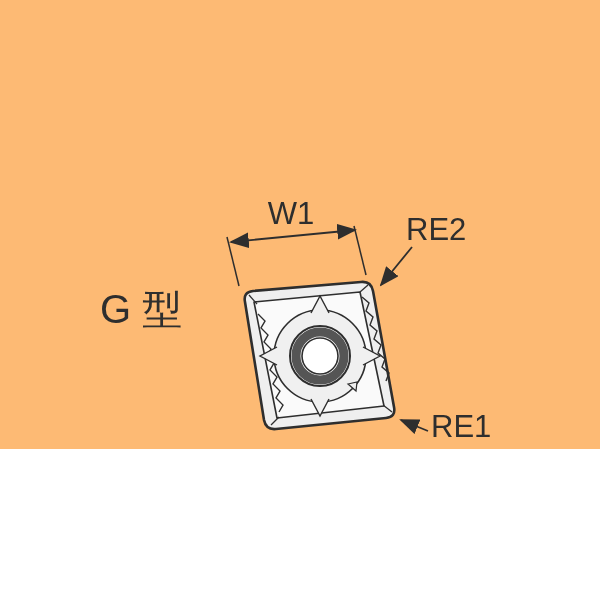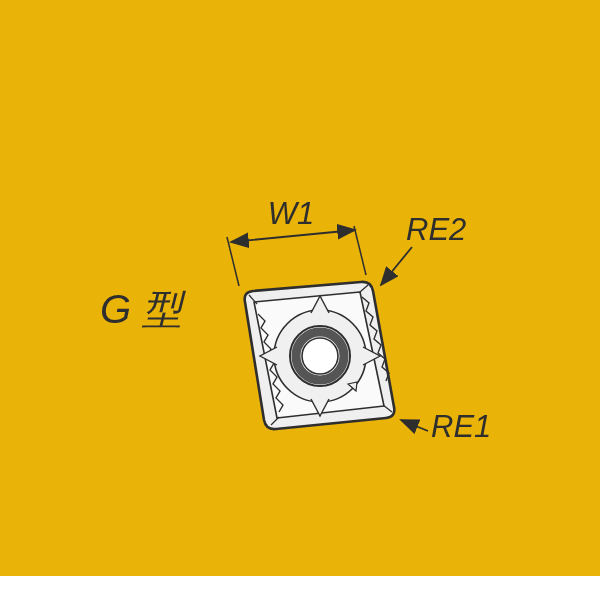--- a/index.html
+++ b/index.html
@@ -3,25 +3,24 @@
 <meta charset="utf-8">
 <style>
   html, body {
     margin: 0;
     padding: 0;
     background: #ffffff;
   }
   .page {
     position: relative;
     width: 600px;
-    height: 576px;
-    background: #eab308;
+    height: 449px;
+    background: #fdba74;
     overflow: hidden;
     font-family: "Liberation Sans", sans-serif;
-    font-style: italic;
   }
   svg text {
     font-family: "Liberation Sans", "DejaVu Sans", sans-serif;
     fill: #2e2e2e;
   }
   .label-type { font-size: 40px; }
   .label-dim  { font-size: 31px; }
 </style>
 </head>
 <body>

